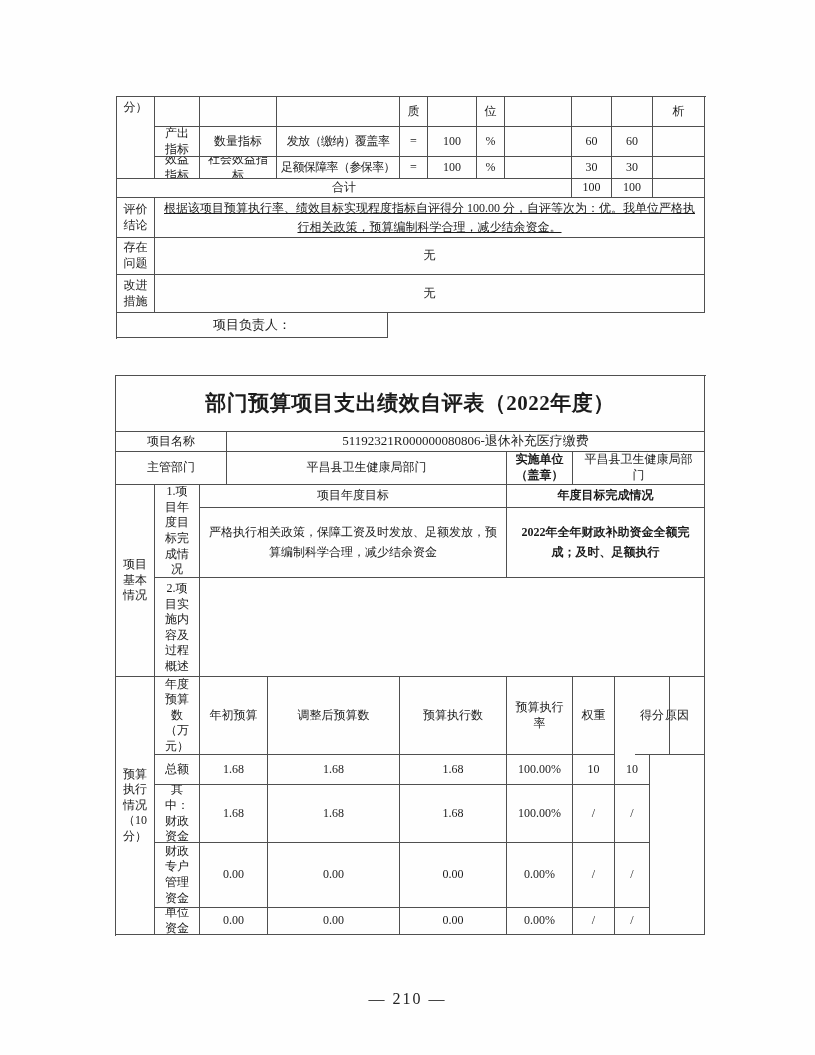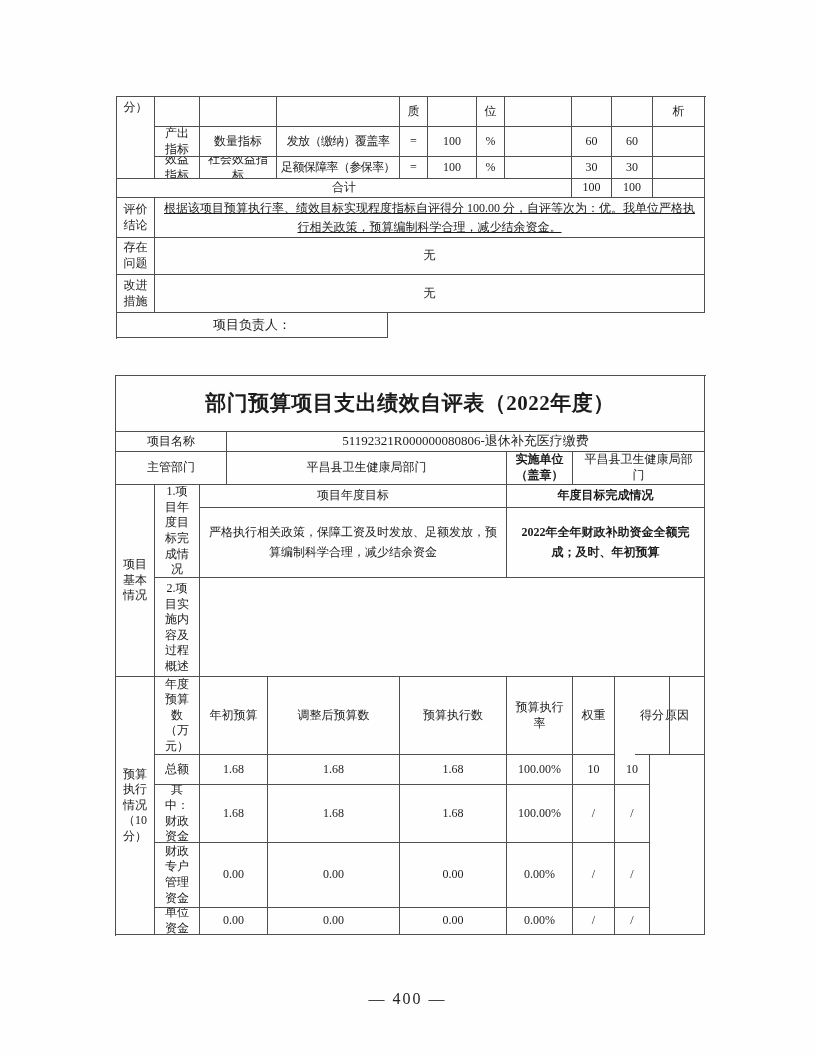--- a/index.html
+++ b/index.html
@@ -103,21 +103,21 @@
 情况</div>
     <div class="c pre" style="left:39px;top:109px;width:45px;height:93px;">1.项
 目年
 度目
 标完
 成情
 况</div>
     <div class="c" style="left:84px;top:109px;width:307px;height:23px;">项目年度目标</div>
     <div class="c b" style="left:391px;top:109px;width:198px;height:23px;">年度目标完成情况</div>
     <div class="c pad" style="left:84px;top:132px;width:307px;height:70px;line-height:1.6;">严格执行相关政策，保障工资及时发放、足额发放，预算编制科学合理，减少结余资金</div>
-    <div class="c pad b" style="left:391px;top:132px;width:198px;height:70px;line-height:1.6;">2022年全年财政补助资金全额完成；及时、年初预算</div>
+    <div class="c pad b" style="left:391px;top:132px;width:198px;height:70px;line-height:1.6;">2022年全年财政补助资金全额完成；及时、足额执行</div>
     <div class="c pre topAlign" style="left:39px;top:202px;width:45px;height:99px;">2.项
 目实
 施内
 容及
 过程
 概述</div>
     <div class="c" style="left:84px;top:202px;width:505px;height:99px;"></div>
 
     <div class="c pre" style="left:0;top:301px;width:39px;height:258px;">预算
 执行
@@ -174,14 +174,14 @@
     <div class="c" style="left:84px;top:532px;width:68px;height:27px;">0.00</div>
     <div class="c" style="left:152px;top:532px;width:132px;height:27px;">0.00</div>
     <div class="c" style="left:284px;top:532px;width:107px;height:27px;">0.00</div>
     <div class="c" style="left:391px;top:532px;width:66px;height:27px;">0.00%</div>
     <div class="c" style="left:457px;top:532px;width:42px;height:27px;">/</div>
     <div class="c" style="left:499px;top:532px;width:35px;height:27px;">/</div>
 
     <div class="c" style="left:534px;top:379px;width:55px;height:180px;"></div>
   </div>
 
-  <div class="pageno">—  400  —</div>
+  <div class="pageno">—  210  —</div>
 </div>
 
 </body></html>

